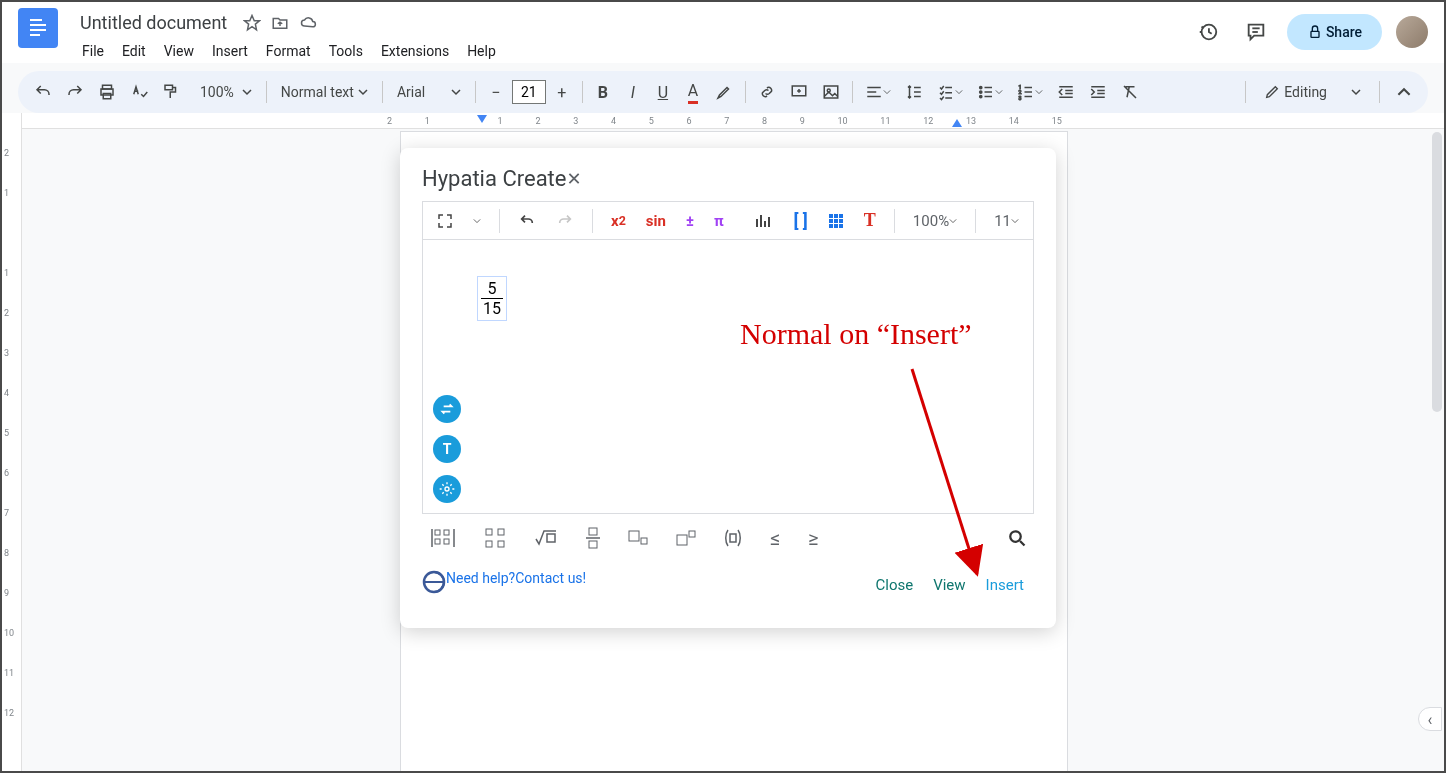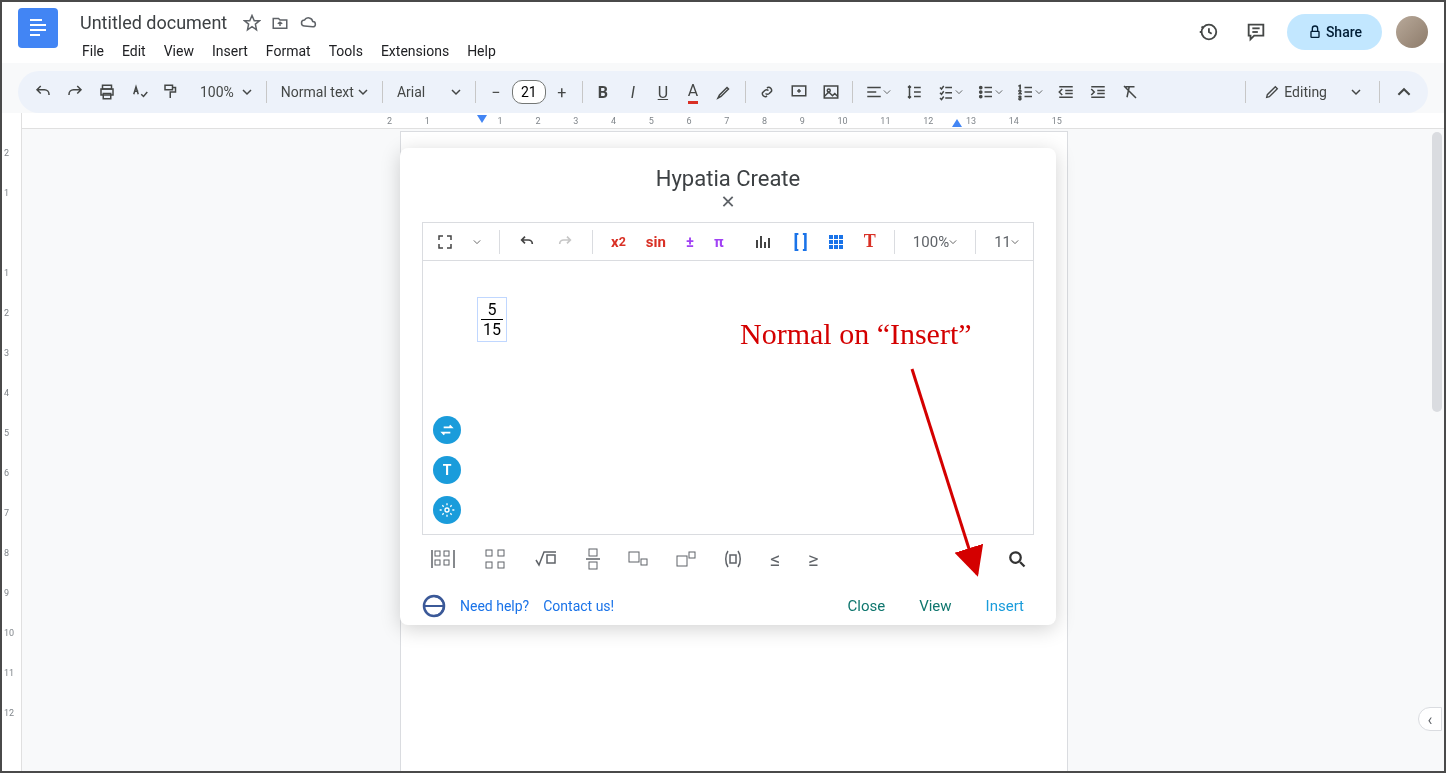--- a/index.html
+++ b/index.html
@@ -19,53 +19,53 @@
 .header-icon { color: #5f6368; cursor: pointer; padding: 6px; }
 .share-btn { background: #c2e7ff; border-radius: 40px; padding: 10px 20px; display: flex; align-items: center; gap: 3px; font-size: 14px; font-weight: 500; cursor: pointer; color: #001d35; }
 .avatar { width: 32px; height: 32px; border-radius: 50%; background: linear-gradient(135deg,#b8a99a,#8d7b6a); }
 
 
 .toolbar { background: #edf2fa; margin: 8px 16px 0 16px; border-radius: 24px; padding: 4px 10px; display: flex; align-items: center; gap: 2px; height: 42px; }
 .tb-btn { padding: 6px 6px; color: #444746; cursor: pointer; border-radius: 4px; display: flex; align-items: center; justify-content: center; min-width: 28px; height: 28px; }
 .tb-sep { width: 1px; height: 22px; background: #c7c7c7; margin: 0 4px; }
 .tb-select { display: flex; align-items: center; gap: 4px; padding: 4px 8px; cursor: pointer; font-size: 14px; color: #444746; }
 .tb-zoom { font-size: 14px; padding: 0 4px; }
-.font-size-box { border: 1px solid #747775; border-radius: 10px; width: 34px; height: 24px; text-align: center; font-size: 14px; background: #fff; }
+.font-size-box { border: 1px solid #747775; border-radius: 0; width: 34px; height: 24px; text-align: center; font-size: 14px; background: #fff; }
 .tb-right { margin-left: auto; display: flex; align-items: center; gap: 6px; }
 
 
 .workspace { display: flex; position: relative; margin-top: 0; height: calc(773px - 115px); }
 .vruler { width: 20px; background: #fff; border-right: 1px solid #e0e0e0; position: relative; font-size: 9px; color: #80868b; }
 .vruler .tick { position: absolute; left: 2px; }
 .content-area { flex: 1; position: relative; background: #f8f9fa; }
 .hruler-full { height: 16px; background: #fff; border-bottom: 1px solid #e0e0e0; width: 100%; position: relative; }
 .hruler-inner { position: absolute; left: 365px; width: 675px; height: 16px; display: flex; justify-content: space-between; font-size: 9px; color: #80868b; align-items: center; }
 .page { position: absolute; left: 378px; top: 18px; width: 668px; height: 900px; background: #fff; border: 1px solid #dadce0; }
 
 
 .dialog { position: absolute; left: 398px; top: 146px; width: 656px; background: #fff; border-radius: 8px; box-shadow: 0 4px 20px rgba(0,0,0,0.18); z-index: 100; }
-.dialog-header { display: flex; justify-content: space-between; align-items: center; padding: 18px 22px 10px 22px; flex-direction: column; }
+.dialog-header { display: flex; justify-content: flex-start; align-items: center; padding: 18px 22px 10px 22px; }
 .dialog-title { font-size: 22px; color: #3c4043; font-weight: 400; }
 .dialog-close { color: #5f6368; cursor: pointer; font-size: 18px; }
 .dialog-body { padding: 0 22px; }
 .hyp-toolbar { border: 1px solid #dadce0; border-bottom: none; height: 38px; display: flex; align-items: center; padding: 0 8px; gap: 8px; }
 .hyp-tb-btn { padding: 4px 6px; cursor: pointer; color: #5f6368; font-size: 15px; display: flex; align-items: center; }
 .hyp-tb-red { color: #d93025; font-weight: bold; }
 .hyp-tb-purple { color: #a142f4; font-weight: bold; }
 .hyp-tb-blue { color: #1a73e8; font-weight: bold; }
 .hyp-tb-sep { width: 1px; height: 24px; background: #dadce0; margin: 0 4px; }
 .hyp-canvas { border: 1px solid #dadce0; height: 275px; position: relative; background: #fff; }
 .fraction { position: absolute; left: 54px; top: 36px; text-align: center; font-family: 'Times New Roman', serif; font-size: 16px; border: 1px solid #c0d7ff; padding: 2px 3px; }
 .fraction .num { border-bottom: 1px solid #000; padding: 0 2px; }
 .fraction .den { padding: 0 2px; }
 .float-btns { position: absolute; left: 10px; top: 155px; display: flex; flex-direction: column; gap: 12px; }
 .float-btn { width: 28px; height: 28px; border-radius: 50%; background: #1a9cdb; color: #fff; display: flex; align-items: center; justify-content: center; cursor: pointer; font-size: 14px; font-weight: bold; }
 .hyp-bottom-toolbar { display: flex; align-items: center; gap: 28px; padding: 12px 8px 8px 8px; color: #5f6368; }
 .hyp-bot-btn { cursor: pointer; font-size: 16px; }
-.dialog-footer { display: flex; align-items: center; padding: 12px 22px 4px 22px; gap: 14px; }
+.dialog-footer { display: flex; padding: 12px 22px 28px 22px; }
 .footer-link { color: #1a73e8; font-size: 14px; cursor: pointer; }
 .footer-spacer { flex: 1; }
 .footer-btn { font-size: 15px; cursor: pointer; padding: 6px 10px; color: #0f766e; }
 .footer-btn.primary { color: #1a9cdb; }
 
 
 .annotation { position: absolute; left: 738px; top: 315px; color: #d40000; font-family: 'Comic Sans MS', cursive; font-size: 30px; font-weight: 500; z-index: 200; pointer-events: none; }
 .arrow { position: absolute; left: 895px; top: 362px; z-index: 200; pointer-events: none; }
 
 

